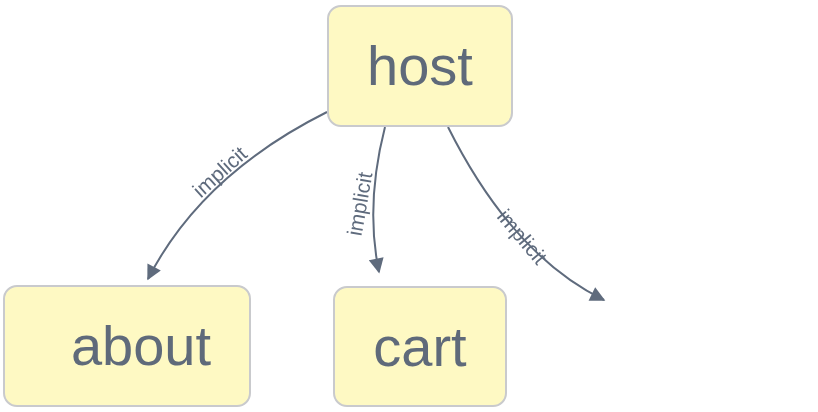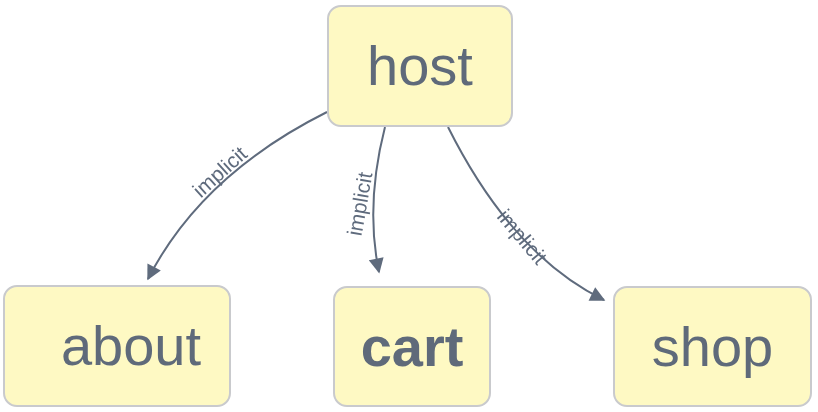--- a/index.html
+++ b/index.html
@@ -36,22 +36,22 @@
     display: flex;
     align-items: center;
     justify-content: center;
     font-size: 56px;
     font-weight: 400;
     color: #5f6a7a;
     line-height: 1;
     user-select: none;
   }
   #node-host  { left: 327px; top: 5px;   width: 186px; height: 122px; }
-  #node-about { left: 3px;   top: 285px; width: 228px; height: 122px; padding-left: 28px; }
-  #node-cart  { left: 333px; top: 286px; width: 158px; height: 121px; font-weight: bold; }
+  #node-about { left: 3px;   top: 285px; width: 248px; height: 122px; padding-left: 28px; }
+  #node-cart  { left: 333px; top: 286px; width: 174px; height: 121px; }
   #node-shop  { left: 613px; top: 286px; width: 199px; height: 121px; }
   .edge-label {
     position: absolute;
     font-size: 21px;
     color: #5f6b7d;
     white-space: nowrap;
     transform-origin: center center;
     user-select: none;
   }
   #edge-label-0 { left: 220px; top: 172px; transform: translate(-50%,-50%) rotate(-42deg); }
@@ -80,17 +80,14 @@
 
   <div id="node-host" class="node">
     <span>host</span>
   </div>
   <div id="node-about" class="node">
     <span>about</span>
   </div>
   <div id="node-cart" class="node">
     <span>cart</span>
   </div>
-  <div id="node-shop" class="node">
-    <span>shop</span>
-  </div>
 
 </div>
 
 </body></html>

